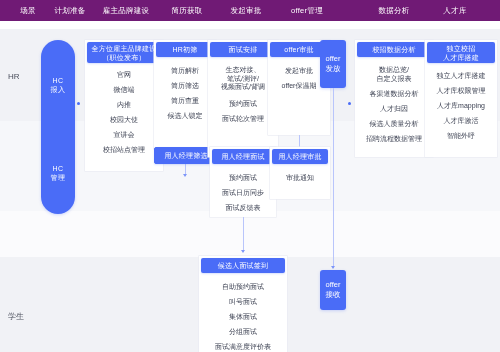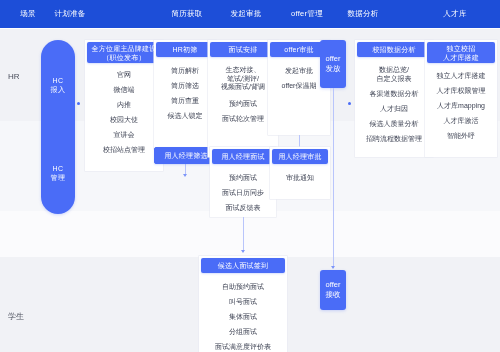--- a/index.html
+++ b/index.html
@@ -5,22 +5,22 @@
   html,body{margin:0;padding:0;}
   body{
     width:500px;height:352px;
     background:#ffffff;
     font-family:"Liberation Sans","DejaVu Sans",sans-serif;
     overflow:hidden;
     position:relative;
   }
   
   #header{
-    position:absolute;left:0;top:0;width:500px;height:28px;
-    background:#1d4ed8;
+    position:absolute;left:0;top:0;width:500px;height:21px;
+    background:#701a75;
     display:flex;align-items:center;
   }
   #header .hcell{
     color:#ffffff;font-size:7.5px;letter-spacing:.3px;
     text-align:center;white-space:nowrap;
   }
   
   #canvas{position:absolute;left:0;top:29px;width:500px;height:323px;background:#fbfbfd;}
   .rowband{position:absolute;left:0;width:500px;}
   .band-hr{top:0;height:92px;background:#f1f2f6;}
@@ -77,24 +77,25 @@
     border-left:2.5px solid transparent;border-right:2.5px solid transparent;
     border-top:3.5px solid #7e96f9;
   }
 </style>
 </head>
 <body>
 
 <div id="header">
   <div class="hcell" style="position:absolute;left:10px;width:36px;">场景</div>
   <div class="hcell" style="position:absolute;left:40px;width:60px;">计划准备</div>
+  <div class="hcell" style="position:absolute;left:88px;width:76px;">雇主品牌建设</div>
   <div class="hcell" style="position:absolute;left:158px;width:58px;">简历获取</div>
   <div class="hcell" style="position:absolute;left:217px;width:58px;">发起审批</div>
   <div class="hcell" style="position:absolute;left:276px;width:62px;">offer管理</div>
-  <div class="hcell" style="position:absolute;left:333px;width:60px;">数据分析</div>
+  <div class="hcell" style="position:absolute;left:364px;width:60px;">数据分析</div>
   <div class="hcell" style="position:absolute;left:428px;width:54px;">人才库</div>
 </div>
 
 <div id="canvas">
 
   <div class="rowband band-hr"></div>
   <div class="rowband band-mgr"></div>
   <div class="rowband band-gapa"></div>
   <div class="rowband band-stu"></div>
 

